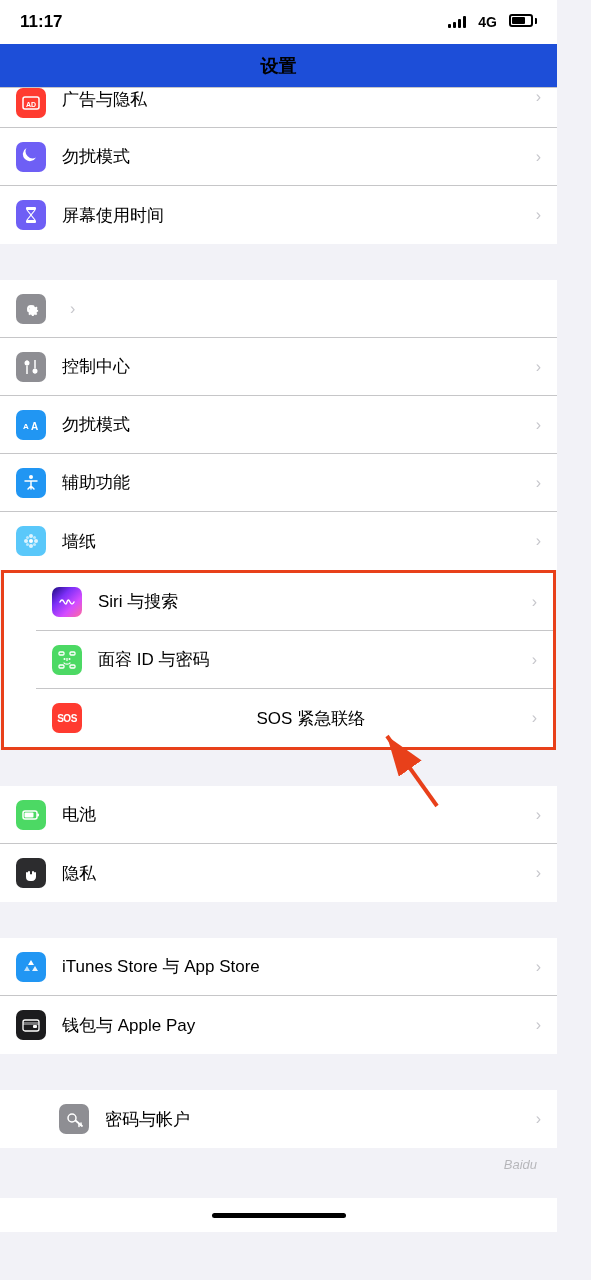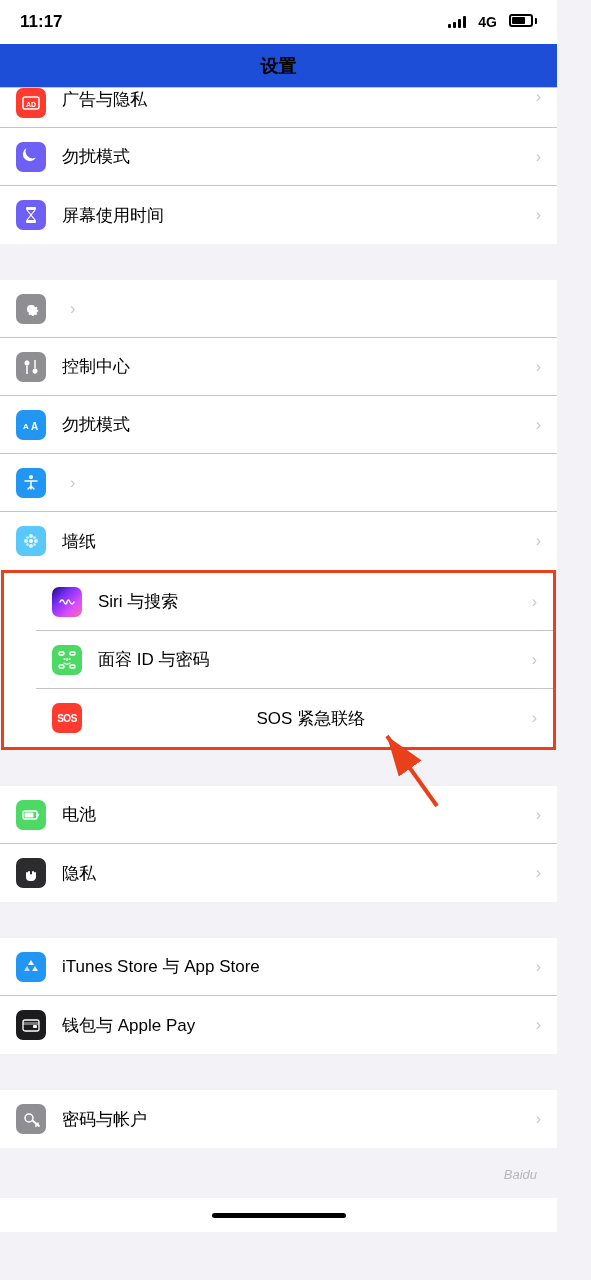--- a/index.html
+++ b/index.html
@@ -298,20 +298,21 @@
         <span class="item-chevron">›</span>
       </div>
 
       <div class="settings-item">
         <div class="item-icon" style="background:#2196f3;">
           <svg class="icon-svg" viewBox="0 0 20 20">
             <circle cx="10" cy="4" r="2" fill="white"></circle>
             <path d="M4 8h12M10 8v8M7 16l3-3 3 3" stroke="white" stroke-width="1.5" fill="none" stroke-linecap="round"></path>
           </svg>
         </div>
+        <span class="item-label">辅助功能</span>
         <span class="item-chevron">›</span>
       </div>
 
       <div class="settings-item" style="border-bottom:none;">
         <div class="item-icon" style="background:#5ac8fa;">
           <svg class="icon-svg" viewBox="0 0 20 20">
             <circle cx="10" cy="10" r="2" fill="white"></circle>
             <circle cx="10" cy="5" r="2" fill="white" opacity="0.8"></circle>
             <circle cx="10" cy="15" r="2" fill="white" opacity="0.8"></circle>
             <circle cx="5" cy="10" r="2" fill="white" opacity="0.8"></circle>
@@ -430,36 +431,36 @@
           </svg>
         </div>
         <span class="item-label">钱包与 Apple Pay</span>
         <span class="item-chevron">›</span>
       </div>
     </div>
 
     <div class="settings-group-separator"></div>
 
     <div class="settings-group">
-      <div class="settings-item" style="border-bottom:none;">
+      <div class="settings-item" style="border-bottom:none;margin-left:43px;">
         <div class="item-icon" style="background:#8e8e93;">
           <svg class="icon-svg" viewBox="0 0 20 20">
             <circle cx="8" cy="9" r="4" fill="none" stroke="white" stroke-width="1.5"></circle>
             <line x1="11.5" y1="11.5" x2="18" y2="17" stroke="white" stroke-width="1.8" stroke-linecap="round"></line>
             <line x1="15" y1="15" x2="15" y2="17.5" stroke="white" stroke-width="1.5" stroke-linecap="round"></line>
             <line x1="17" y1="14" x2="17" y2="16.5" stroke="white" stroke-width="1.5" stroke-linecap="round"></line>
           </svg>
         </div>
         <span class="item-label">密码与帐户</span>
         <span class="item-chevron">›</span>
       </div>
     </div>
 
     <div style="height:50px; background:#f2f2f7; position:relative;">
-      <span style="position:absolute; bottom:16px; right:20px; font-size:13px; color:rgba(0,0,0,0.25); font-style:italic;">Baidu</span>
+      <span style="position:absolute; bottom:26px; right:20px; font-size:13px; color:rgba(0,0,0,0.25); font-style:italic;">Baidu</span>
     </div>
 
   </div>
 
   <div class="home-indicator-container">
     <div class="home-indicator"></div>
   </div>
 
 </div>
 

